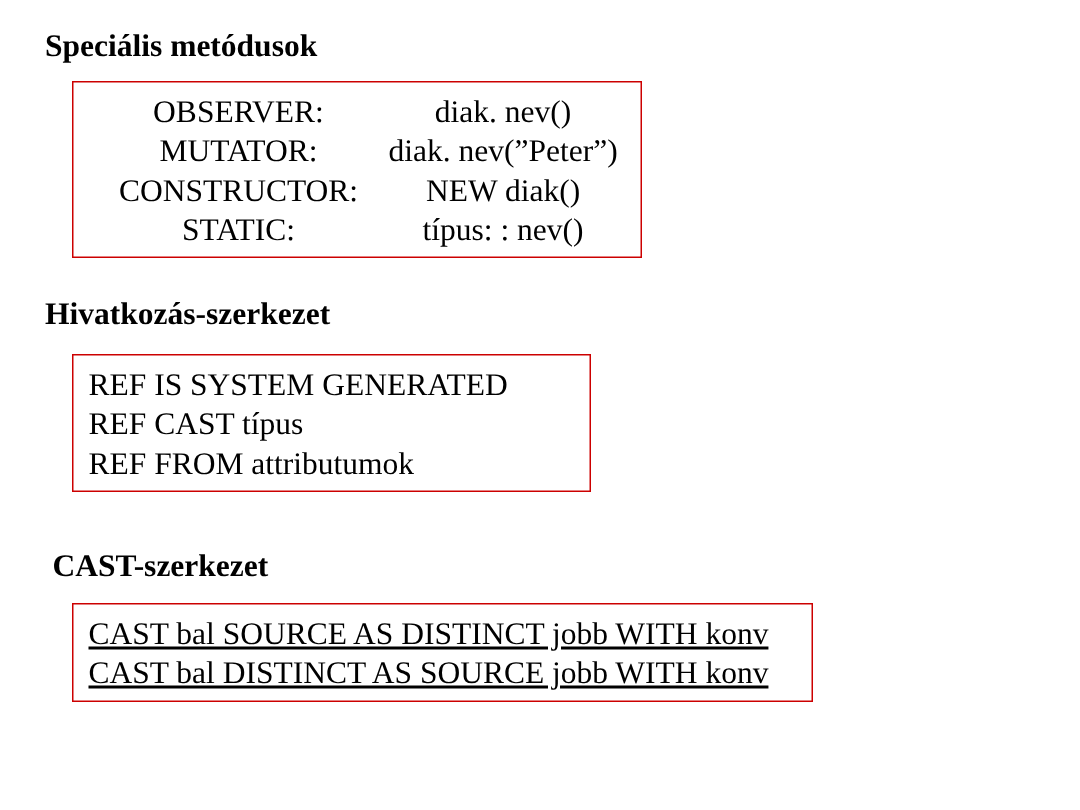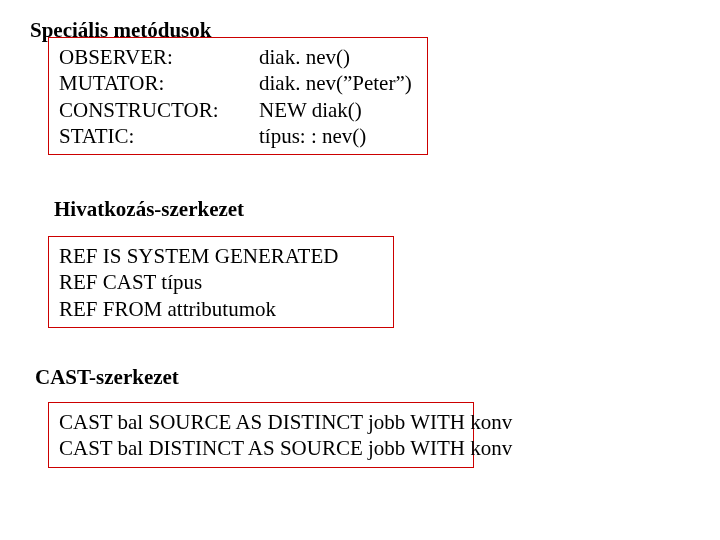--- a/index.html
+++ b/index.html
@@ -44,51 +44,51 @@
     line-height: 1.25;
   }
 </style>
 </head>
 <body>
 
 <div class="page">
 
   <div class="heading" style="left:30px; top:18px;">Speciális metódusok</div>
 
-  <div class="box" style="left:48px; top:37px; width:380px; height:118px;">
+  <div class="box" style="left:48px; top:54px; width:380px; height:118px;text-align:center;">
     <div class="inner">
       <div class="cols">
         <div class="col" style="width:200px;">
           <div class="line">OBSERVER:</div>
           <div class="line">MUTATOR:</div>
           <div class="line">CONSTRUCTOR:</div>
           <div class="line">STATIC:</div>
         </div>
         <div class="col">
           <div class="line">diak. nev()</div>
           <div class="line">diak. nev(”Peter”)</div>
           <div class="line">NEW diak()</div>
           <div class="line">típus: : nev()</div>
         </div>
       </div>
     </div>
   </div>
 
-  <div class="heading" style="left:30px; top:197px;margin-left:24px;">Hivatkozás-szerkezet</div>
+  <div class="heading" style="left:30px; top:197px;">Hivatkozás-szerkezet</div>
 
   <div class="box" style="left:48px; top:236px; width:346px; height:92px;">
     <div class="inner">
       <div class="line">REF IS SYSTEM GENERATED</div>
       <div class="line">REF CAST típus</div>
       <div class="line">REF FROM attributumok</div>
     </div>
   </div>
 
   <div class="heading" style="left:35px; top:365px;text-align:right;">CAST-szerkezet</div>
 
-  <div class="box" style="left:48px; top:402px; width:426px; height:66px;">
+  <div class="box" style="left:48px; top:402px; width:494px; height:66px;text-decoration:underline;">
     <div class="inner">
       <div class="line">CAST bal SOURCE AS DISTINCT jobb  WITH konv</div>
       <div class="line">CAST bal DISTINCT AS SOURCE jobb  WITH konv</div>
     </div>
   </div>
 
 </div>
 
 </body></html>

